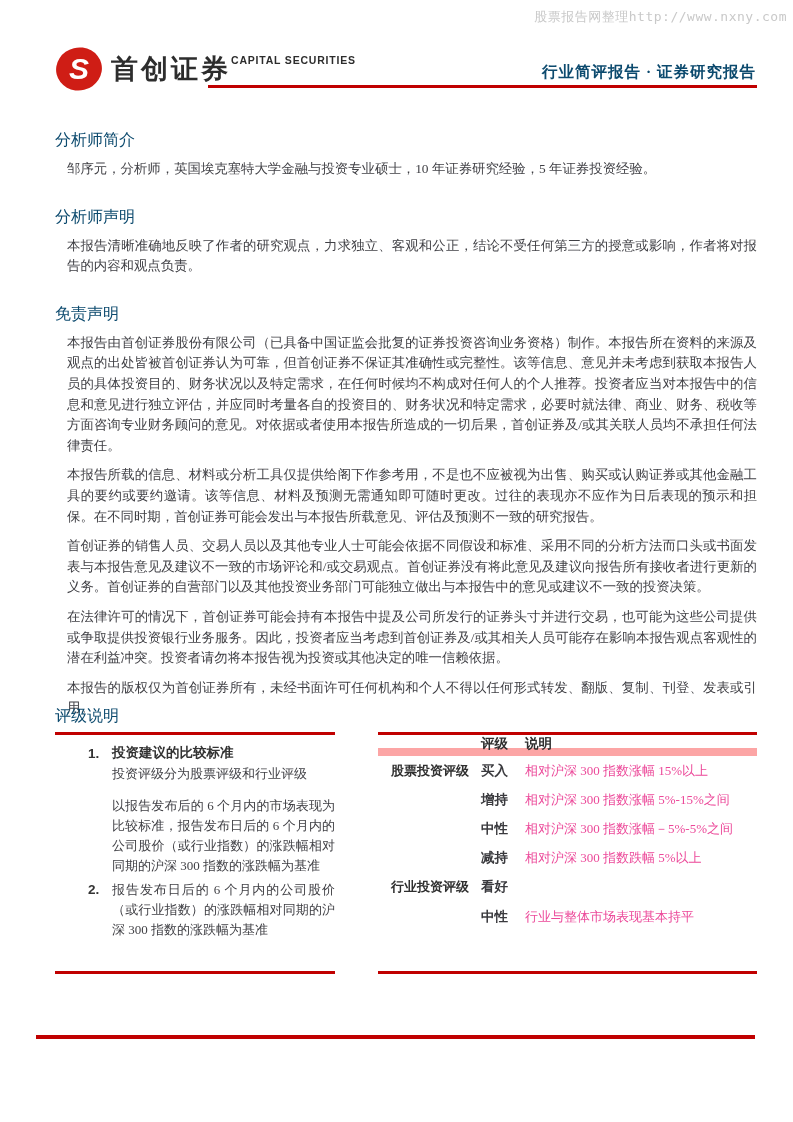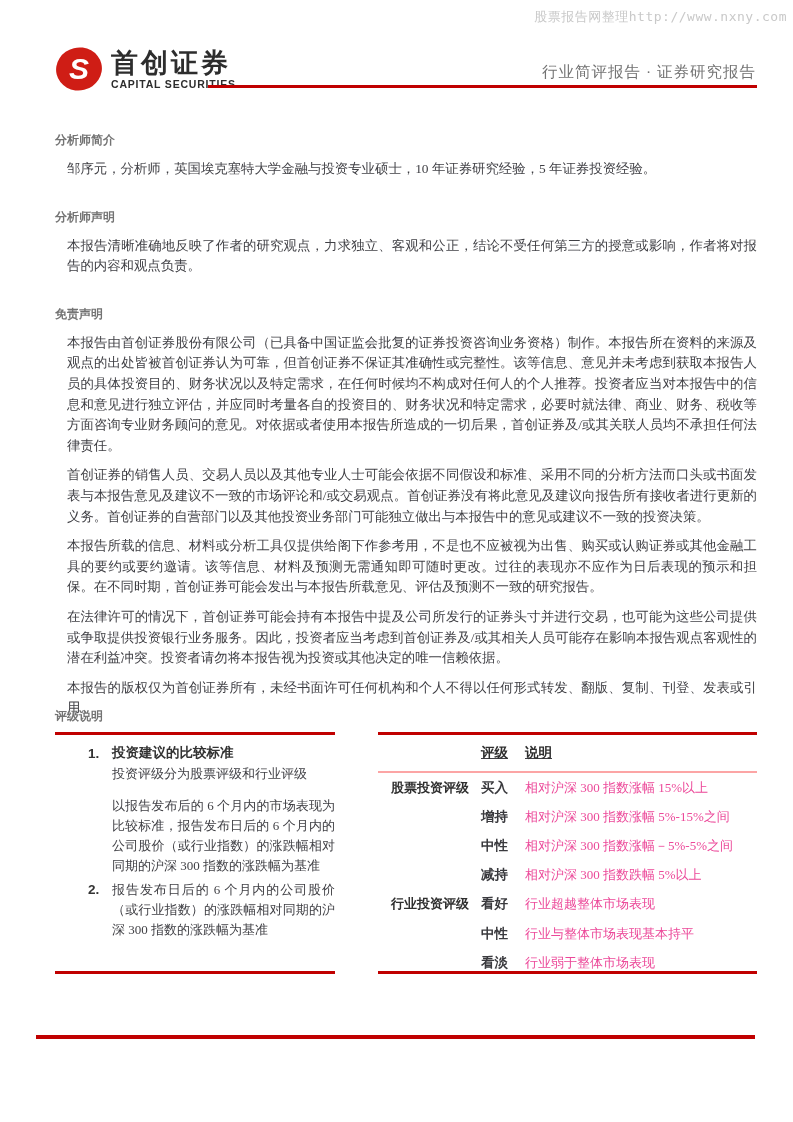--- a/index.html
+++ b/index.html
@@ -10,40 +10,40 @@
   }
   
   .watermark {
     position:absolute; top:8px; right:6px;
     font-family:"DejaVu Sans Mono", monospace;
     font-size:13px; color:#c9c9c9; letter-spacing:0.5px;
   }
   
   .brand { position:absolute; top:45px; left:55px; display:flex; align-items:center; gap:8px; }
   .logo-icon { display:block; width:48px; height:48px; }
-  .brand-text { display:flex; flex-direction:column; justify-content:center; }
+  .brand-text { display:flex; justify-content:center; }
   .brand-cn {
     font-family:"Liberation Sans", sans-serif; font-size:27px; font-weight:700;
     color:#2d2d2d; letter-spacing:3px; line-height:30px;
   }
   .brand-en {
     font-family:"Liberation Sans", sans-serif; font-size:10.5px; font-weight:700;
     color:#2d2d2d; letter-spacing:0.8px; line-height:13px;
   }
   .report-type {
     position:absolute; top:62px; right:37px;
-    font-family:"Liberation Serif", serif; font-weight:400;
-    font-size:15.5px; color:#737373; letter-spacing:1px;
+    font-family:"Liberation Serif", serif; font-weight:700;
+    font-size:15.5px; color:#0c4a6e; letter-spacing:1px;
   }
   .header-rule { position:absolute; top:85px; left:208px; width:549px; height:3px; background:#c00000; }
   
   .content { position:absolute; top:130px; left:55px; width:702px; }
   h2.sec {
-    font-family:"Liberation Sans", sans-serif; font-weight:700;
-    font-size:12px; line-height:20px; color:#737373;
+    font-family:"Liberation Sans", sans-serif; font-weight:400;
+    font-size:16px; line-height:20px; color:#0c4a6e;
   }
   .sec-block { margin-bottom:27px; }
   p.body {
     font-size:13.4px; line-height:20.6px; text-align:justify;
     margin-top:9px; color:#3f3f44;margin-left:12px;
   }
   
   .rating { position:absolute; top:706px; left:55px; width:702px; }
   .rating-cols { display:flex; margin-top:6px; }
   .criteria {
@@ -64,21 +64,21 @@
   }
   .crit-intro { font-size:13px; line-height:20.5px; margin:0; text-align:justify; }
   .crit-body { font-size:13px; line-height:20px; margin-top:11px; text-align:justify; }
   .crit-item + .crit-item .crit-body { margin-top:2px; }
   .rating-table {
     margin-left:43px; width:379px; height:242px;
     border-top:3px solid #c00000; border-bottom:3px solid #c00000;
     overflow:hidden;
   }
   .rt-row { display:grid; grid-template-columns:98px 44px 1fr; align-items:center; height:29.2px; padding-left:5px; }
-  .rt-header { height:38px; border-bottom:2px solid #fca5a5;text-decoration:underline; }
+  .rt-header { height:21px; border-bottom:8px solid #fca5a5; }
   .rt-col-header { font-family:"Liberation Sans", sans-serif; font-size:13.5px; font-weight:700; color:#2f2f2f; }
   .rt-group { font-family:"Liberation Sans", sans-serif; font-size:13px; font-weight:700; color:#2f2f2f;margin-left:8px; }
   .rt-rating { font-size:13.5px; font-weight:700; color:#3a3a3e; }
   .rt-desc { font-size:13px; color:#ec4899; }
   
   .footer-rule { position:absolute; top:1035px; left:36px; width:719px; height:4px; background:#c00000; }
 </style>
 </head>
 <body>
 
@@ -110,22 +110,22 @@
     </div>
 
     <div class="sec-block">
       <h2 class="sec">分析师声明</h2>
       <p class="body">本报告清晰准确地反映了作者的研究观点，力求独立、客观和公正，结论不受任何第三方的授意或影响，作者将对报告的内容和观点负责。</p>
     </div>
 
     <div class="sec-block">
       <h2 class="sec">免责声明</h2>
       <p class="body">本报告由首创证券股份有限公司（已具备中国证监会批复的证券投资咨询业务资格）制作。本报告所在资料的来源及观点的出处皆被首创证券认为可靠，但首创证券不保证其准确性或完整性。该等信息、意见并未考虑到获取本报告人员的具体投资目的、财务状况以及特定需求，在任何时候均不构成对任何人的个人推荐。投资者应当对本报告中的信息和意见进行独立评估，并应同时考量各自的投资目的、财务状况和特定需求，必要时就法律、商业、财务、税收等方面咨询专业财务顾问的意见。对依据或者使用本报告所造成的一切后果，首创证券及/或其关联人员均不承担任何法律责任。</p>
+      <p class="body">本报告所载的信息、材料或分析工具仅提供给阁下作参考用，不是也不应被视为出售、购买或认购证券或其他金融工具的要约或要约邀请。该等信息、材料及预测无需通知即可随时更改。过往的表现亦不应作为日后表现的预示和担保。在不同时期，首创证券可能会发出与本报告所载意见、评估及预测不一致的研究报告。</p>
       <p class="body">首创证券的销售人员、交易人员以及其他专业人士可能会依据不同假设和标准、采用不同的分析方法而口头或书面发表与本报告意见及建议不一致的市场评论和/或交易观点。首创证券没有将此意见及建议向报告所有接收者进行更新的义务。首创证券的自营部门以及其他投资业务部门可能独立做出与本报告中的意见或建议不一致的投资决策。</p>
-      <p class="body">本报告所载的信息、材料或分析工具仅提供给阁下作参考用，不是也不应被视为出售、购买或认购证券或其他金融工具的要约或要约邀请。该等信息、材料及预测无需通知即可随时更改。过往的表现亦不应作为日后表现的预示和担保。在不同时期，首创证券可能会发出与本报告所载意见、评估及预测不一致的研究报告。</p>
       <p class="body">在法律许可的情况下，首创证券可能会持有本报告中提及公司所发行的证券头寸并进行交易，也可能为这些公司提供或争取提供投资银行业务服务。因此，投资者应当考虑到首创证券及/或其相关人员可能存在影响本报告观点客观性的潜在利益冲突。投资者请勿将本报告视为投资或其他决定的唯一信赖依据。</p>
       <p class="body">本报告的版权仅为首创证券所有，未经书面许可任何机构和个人不得以任何形式转发、翻版、复制、刊登、发表或引用。</p>
     </div>
 
   </div>
 
   <div class="rating">
     <h2 class="sec">评级说明</h2>
 
     <div class="rating-cols">
@@ -166,31 +166,25 @@
           <span class="rt-desc">相对沪深 300 指数涨幅－5%-5%之间</span>
         </div>
         <div class="rt-row">
           <span class="rt-group"></span>
           <span class="rt-rating">减持</span>
           <span class="rt-desc">相对沪深 300 指数跌幅 5%以上</span>
         </div>
         <div class="rt-row">
           <span class="rt-group">行业投资评级</span>
           <span class="rt-rating">看好</span>
-          <span class="rt-desc">行业超越整体市场表现</span>
         </div>
         <div class="rt-row">
           <span class="rt-group"></span>
           <span class="rt-rating">中性</span>
           <span class="rt-desc">行业与整体市场表现基本持平</span>
-        </div>
-        <div class="rt-row">
-          <span class="rt-group"></span>
-          <span class="rt-rating">看淡</span>
-          <span class="rt-desc">行业弱于整体市场表现</span>
         </div>
       </div>
 
     </div>
   </div>
 
   <div class="footer-rule"></div>
 
 </div>
 

